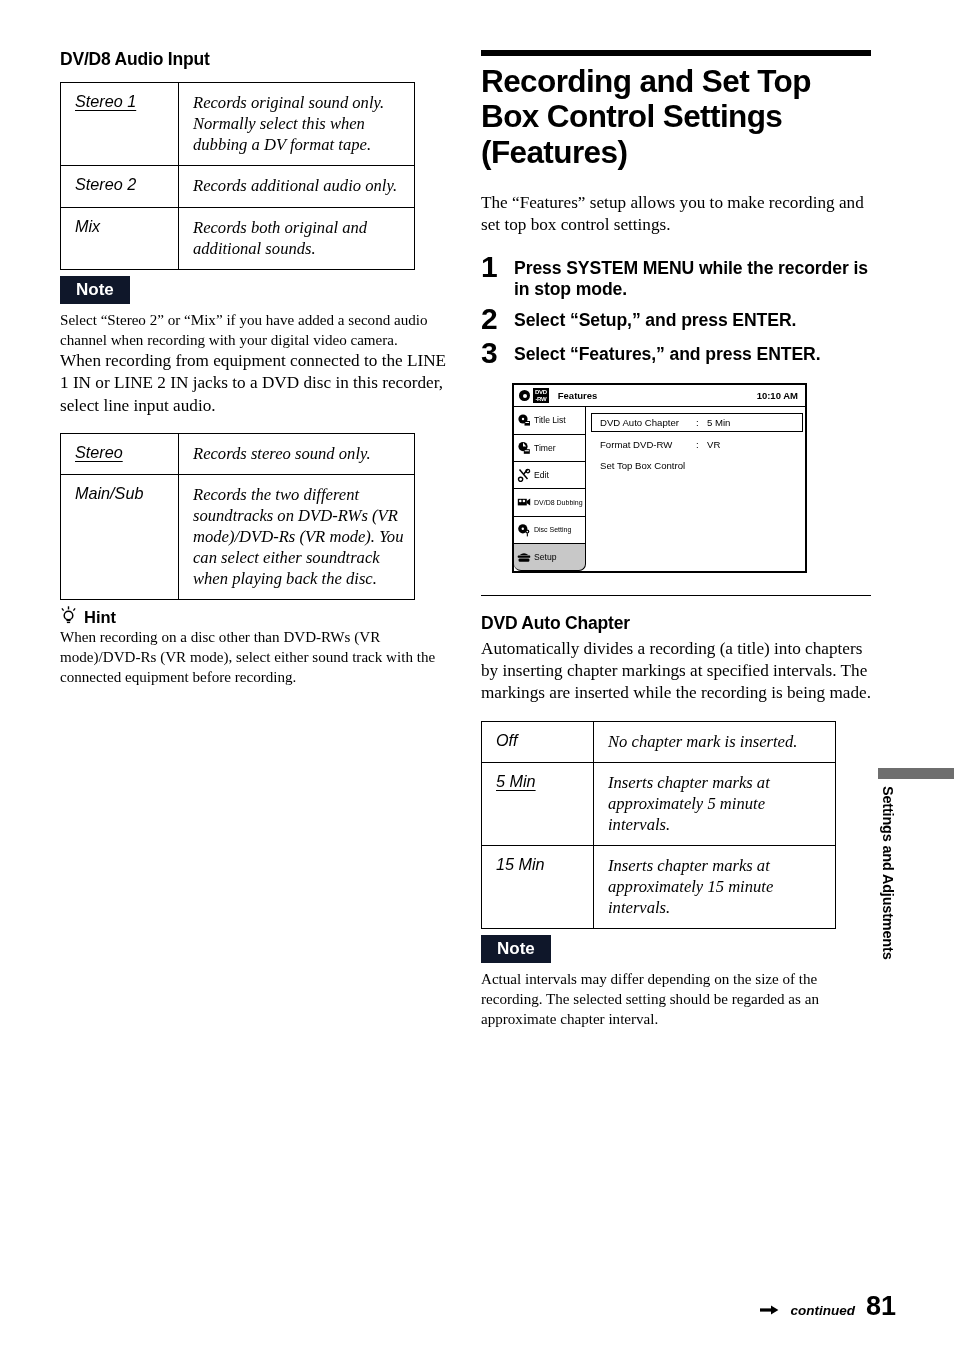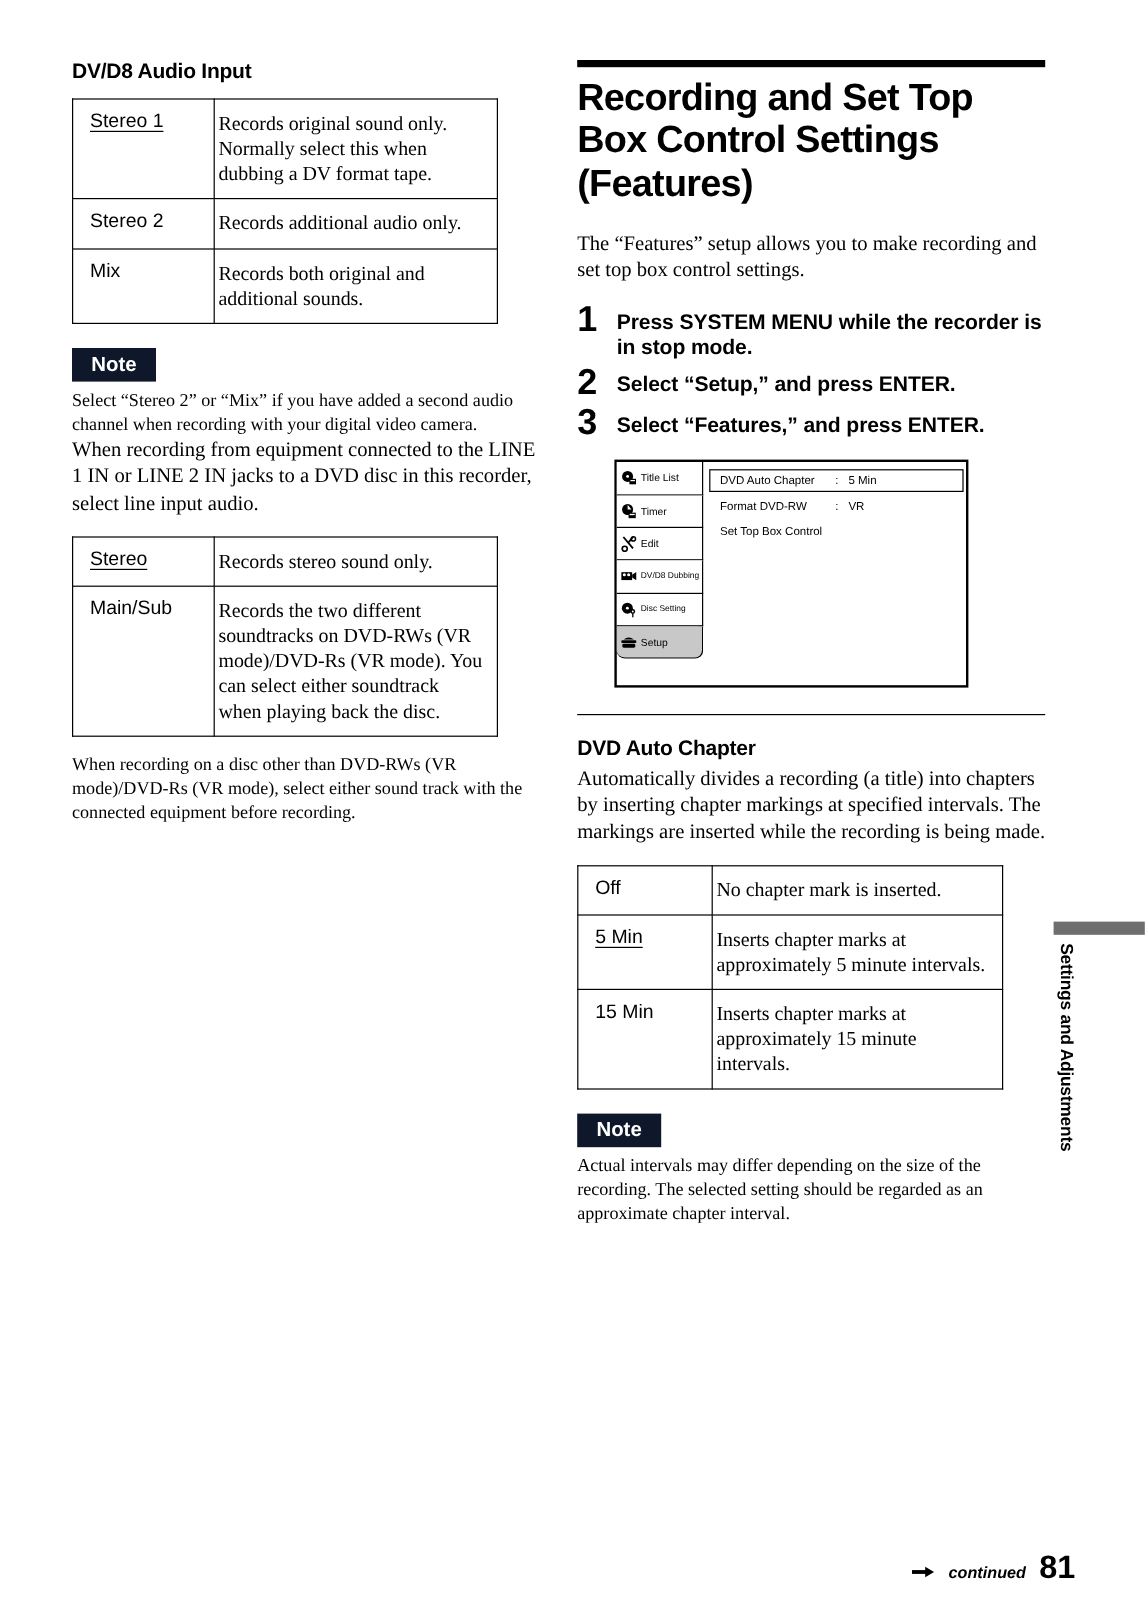--- a/index.html
+++ b/index.html
@@ -57,39 +57,40 @@
     font-family: "Liberation Serif", serif;
     font-size: 15.1px;
     line-height: 1.33;
     margin: 2px 0 0 0;
   }
 
   
   table.spec {
     border-collapse: collapse;
     width: 355px;
-    margin: 0 0 14px 0;
+    margin: 0 0 0 0;
     table-layout: fixed;
+    font-style: italic;
   }
   table.spec td {
     border: 1.6px solid #000;
     vertical-align: top;
     padding: 9px 10px 10px 14px;
   }
   table.spec td.k {
     width: 118px;
     font-family: "Liberation Sans", sans-serif;
     font-size: 16.2px;
     white-space: nowrap;
   }
   table.spec td.v {
     font-family: "Liberation Serif", serif;
     font-size: 16.6px;
     line-height: 1.27;
-    padding-left: 3px;
+    padding-left: 14px;
   }
   .ul { text-decoration: underline; text-underline-offset: 3px; }
 
   table.spec.auto-chapter { width: 355px; }
   table.spec.auto-chapter td.k { width: 112px; }
 
   
   .note-badge {
     display: inline-block;
     background: #0f172a;
@@ -334,20 +335,33 @@
           <td class="k"><span class="ul">Stereo</span></td>
           <td class="v">Records stereo sound only.</td>
         </tr>
         <tr>
           <td class="k"><span>Main/Sub</span></td>
           <td class="v">Records the two different soundtracks on DVD-RWs (VR mode)/DVD-Rs (VR mode). You can select either soundtrack when playing back the disc.</td>
         </tr>
       </tbody>
     </table>
 
+    <div class="hint-line">
+      <span class="bulb">
+        <svg viewBox="0 0 17 19" width="17" height="19">
+          <circle cx="8.5" cy="9.5" r="4.3" fill="none" stroke="#000" stroke-width="1.5"></circle>
+          <rect x="6.4" y="13.6" width="4.2" height="1.5" fill="#000"></rect>
+          <rect x="6.9" y="15.7" width="3.2" height="1.4" fill="#000"></rect>
+          <rect x="7.8" y="0.3" width="1.4" height="3.1" fill="#000"></rect>
+          <rect x="2.1" y="2.1" width="1.3" height="2.9" fill="#000" transform="rotate(-35 2.75 3.55)"></rect>
+          <rect x="13.6" y="2.1" width="1.3" height="2.9" fill="#000" transform="rotate(35 14.25 3.55)"></rect>
+        </svg>
+      </span>
+      <span class="hint-label">Hint</span>
+    </div>
     <p class="small-txt">When recording on a disc other than DVD-RWs (VR mode)/DVD-Rs (VR mode), select either sound track with the connected equipment before recording.</p>
   </div>
 
   <div class="col-right">
 
     <div class="rule-top"></div>
     <h1 class="h-main">Recording and Set Top Box Control Settings (Features)</h1>
 
     <p class="body-txt">The “Features” setup allows you to make recording and set top box control settings.</p>
 
@@ -367,20 +381,29 @@
       <div class="step">
         <div class="step-num">3</div>
         <div class="step-body">
           <div class="step-title">Select “Features,” and press ENTER.</div>
         </div>
       </div>
     </div>
 
     
     <div class="osd">
+      <div class="osd-titlebar">
+        <span class="osd-disc-dot"></span>
+        <span class="osd-dvdrw">
+          <span style="display:block">DVD</span>
+          <span style="display:block">-RW</span>
+        </span>
+        <span class="osd-title">Features</span>
+        <span class="osd-clock">10:10 AM</span>
+      </div>
 
       <div class="osd-body">
         <div class="osd-side">
 
           <div class="osd-side-item">
             <span class="osd-ic">
               <svg viewBox="0 0 14 14" width="14" height="14">
                 <circle cx="6" cy="6" r="4.6" fill="#000"></circle>
                 <circle cx="6" cy="6" r="1.2" fill="#fff"></circle>
                 <rect x="7.5" y="8" width="5.5" height="4.6" fill="#000"></rect>

